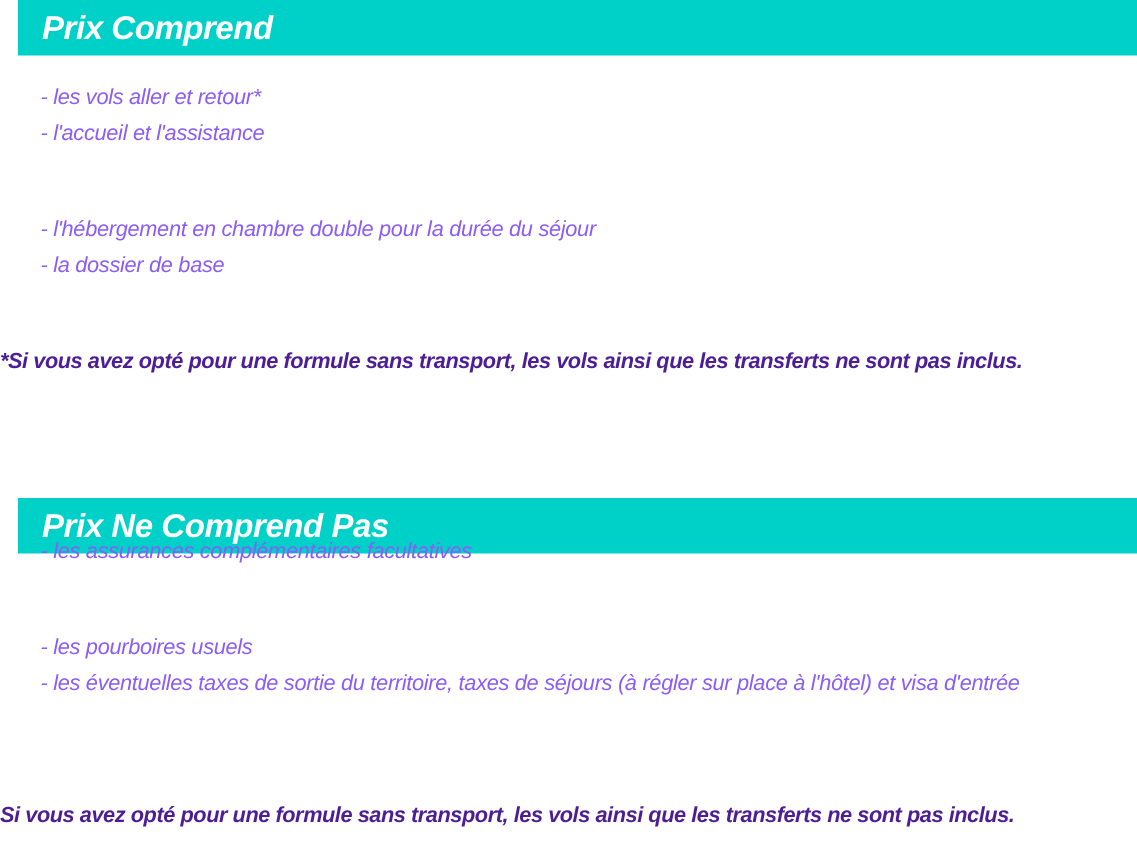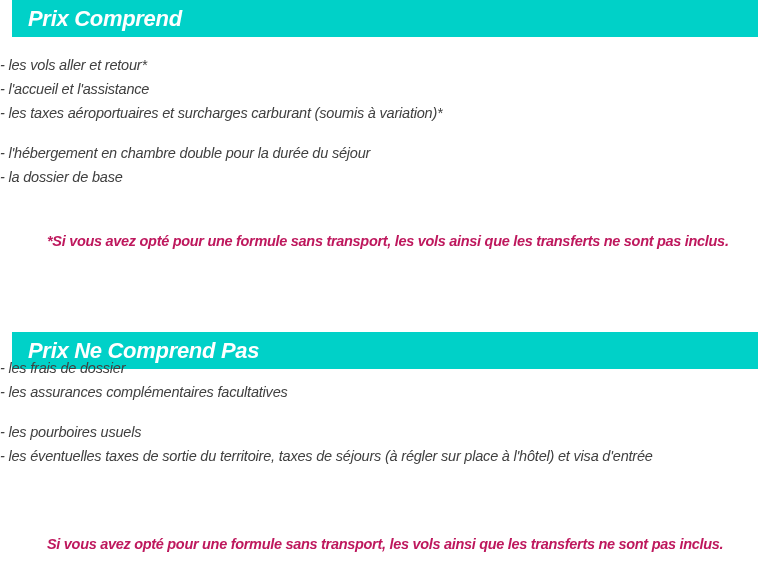--- a/index.html
+++ b/index.html
@@ -33,59 +33,57 @@
       position: absolute;
       left: 0;
       margin: 0;
       padding: 0;
       list-style: none;
     }
     .list li {
       font-style: italic;
       font-size: 14.5px;
       line-height: 24px;
-      color: #404040;
+      color: #8b5cf6;
       white-space: nowrap;
       letter-spacing: -0.2px;
+      padding-left: 27px;
     }
     .note {
       position: absolute;
       left: 0;
       font-style: italic;
       font-weight: bold;
       font-size: 14.5px;
       line-height: 24px;
-      color: #be185d;
+      color: #4c1d95;
       white-space: nowrap;
       letter-spacing: -0.3px;
-      padding-left: 47px;
     }
   </style>
 </head>
 <body>
 
 <div class="section-header" style="top:0;">Prix Comprend</div>
 
 <ul class="list" style="top:53px;">
   <li>- les vols aller et retour*</li>
   <li>- l'accueil et l'assistance</li>
-  <li>- les taxes aéroportuaires et surcharges carburant (soumis à variation)*</li>
 </ul>
 
 <ul class="list" style="top:141px;">
   <li>- l'hébergement en chambre double pour la durée du séjour</li>
   <li>- la dossier de base</li>
 </ul>
 
 <div class="note" style="top:229px;">*Si vous avez opté pour une formule sans transport, les vols ainsi que les transferts ne sont pas inclus.</div>
 
 <div class="section-header" style="top:303px;margin-top:29px;">Prix Ne Comprend Pas</div>
 
 <ul class="list" style="top:356px;">
-  <li>- les frais de dossier</li>
   <li>- les assurances complémentaires facultatives</li>
 </ul>
 
 <ul class="list" style="top:420px;">
   <li>- les pourboires usuels</li>
   <li>- les éventuelles taxes de sortie du territoire, taxes de séjours (à régler sur place à l'hôtel) et visa d'entrée</li>
 </ul>
 
 <div class="note" style="top:532px;">Si vous avez opté pour une formule sans transport, les vols ainsi que les transferts ne sont pas inclus.</div>
 

